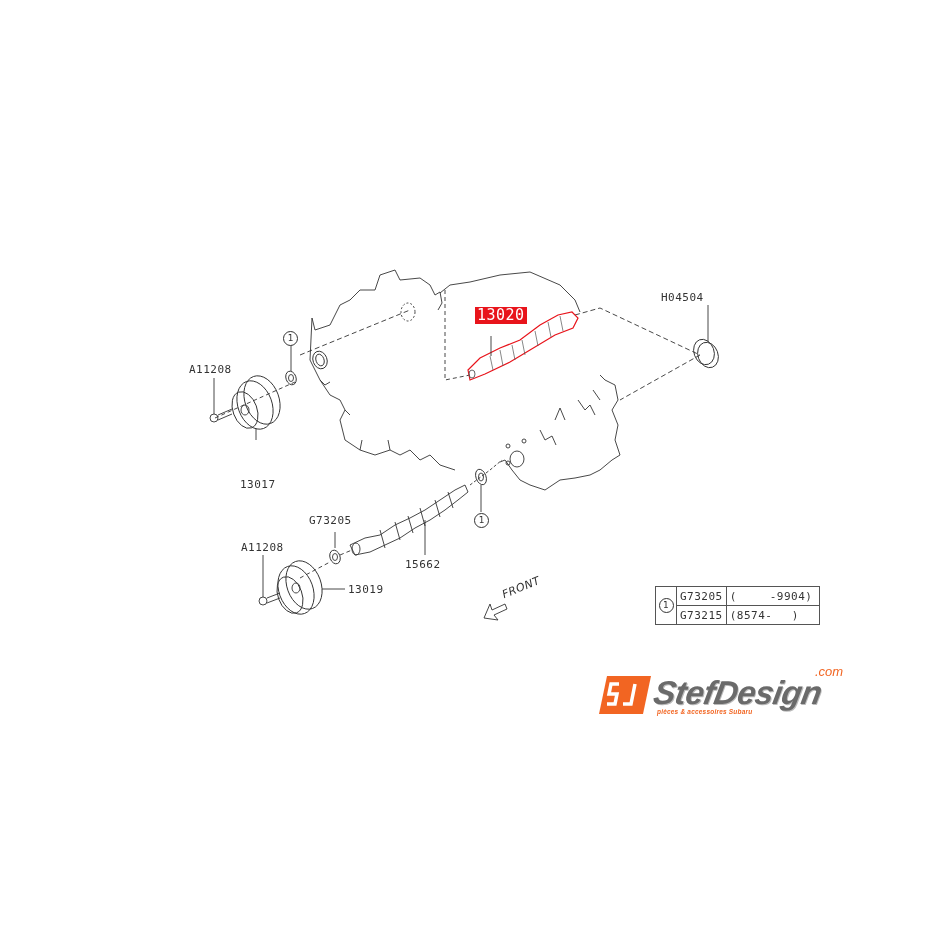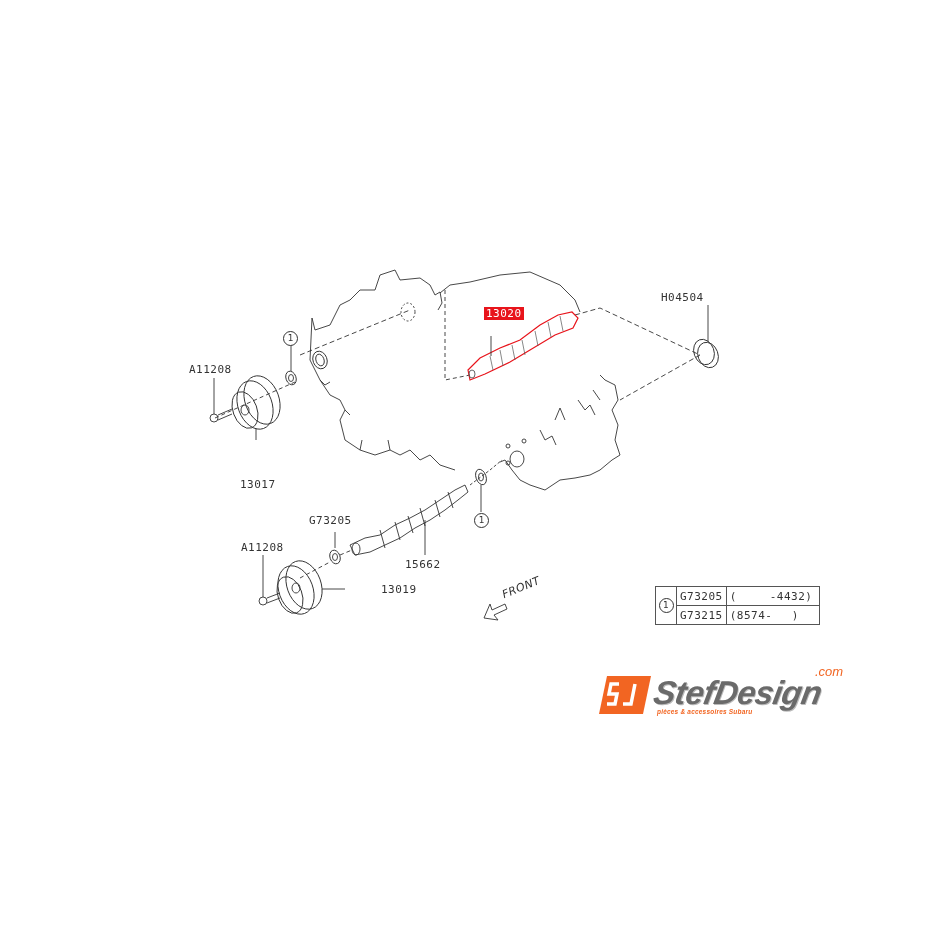--- a/index.html
+++ b/index.html
@@ -1,19 +1,19 @@
 <!DOCTYPE html>
 <html><head>
 <meta charset="utf-8">
 <style>
   html, body { margin: 0; padding: 0; background: #ffffff; }
   body { width: 931px; height: 931px; position: relative; overflow: hidden; font-family: "DejaVu Sans Mono", monospace; }
   #diagram { position: absolute; left: 0; top: 0; width: 931px; height: 931px; }
   .lbl { position: absolute; font-family: "DejaVu Sans Mono", monospace; font-size: 11px; color: #333; letter-spacing: 0.5px; white-space: nowrap; line-height: 1; }
-  .lbl.hl { background: #e8141b; color: #fff; padding: 1px 2px; font-size: 11px; margin-left: 9px; }
+  .lbl.hl { background: #e8141b; color: #fff; padding: 1px 2px; font-size: 15px; }
   .callout { position: absolute; width: 13px; height: 13px; border: 1px solid #333; border-radius: 50%; font-size: 9px; line-height: 13px; text-align: center; color: #333; font-family: "DejaVu Sans", sans-serif; background: #fff; }
   table.ref { position: absolute; left: 655px; top: 586px; border-collapse: collapse; font-family: "DejaVu Sans Mono", monospace; font-size: 11px; color: #333; }
   table.ref td { border: 1px solid #555; padding: 1px 3px; height: 16px; white-space: nowrap; letter-spacing: 0.5px; }
   table.ref td.c { width: 16px; text-align: center; padding: 0 2px; }
   .ref-circ { display: inline-block; width: 13px; height: 13px; border: 1px solid #333; border-radius: 50%; font-size: 9px; line-height: 13px; text-align: center; font-family: "DejaVu Sans", sans-serif; }
   .date-cell { width: 86px; }
   .date-from { display: inline-block; width: 40px; }
   .front { position: absolute; left: 505px; top: 588px; font-family: "DejaVu Sans", sans-serif; font-size: 11px; color: #333; font-style: italic; transform: rotate(-22deg); transform-origin: left bottom; letter-spacing: 0.5px; }
   .logo { position: absolute; left: 597px; top: 670px; width: 260px; height: 50px; }
   .logo-word { position: absolute; left: 57px; top: 4px; font-family: "Liberation Sans", sans-serif; font-weight: bold; font-style: italic; font-size: 33px; color: #6a6a6a; letter-spacing: -0.5px; text-shadow: 1px 1px 0 #bbb; transform: skewX(-10deg); }
@@ -110,34 +110,34 @@
     <path d="M484,618 L490,604 L492,610 L505,604 L507,609 L494,615 L498,620 Z"></path>
   </g>
 </svg>
 
 <span class="lbl hl" style="left:475px;top:307px;">13020</span>
 <span class="lbl" style="left:661px;top:292px;">H04504</span>
 <span class="lbl" style="left:189px;top:364px;">A11208</span>
 <span class="lbl" style="left:240px;top:442px;margin-top:37px;">13017</span>
 <span class="lbl" style="left:309px;top:515px;">G73205</span>
 <span class="lbl" style="left:241px;top:542px;">A11208</span>
-<span class="lbl" style="left:348px;top:584px;margin-left:33px;">13019</span>
+<span class="lbl" style="left:348px;top:584px;">13019</span>
 <span class="lbl" style="left:405px;top:559px;">15662</span>
 
 <span class="callout" style="left:283px;top:331px;">1</span>
 <span class="callout" style="left:474px;top:513px;">1</span>
 
 <span class="front">FRONT</span>
 
 <table class="ref">
   <tbody>
       <tr>
     <td class="c" rowspan="2"><span class="ref-circ">1</span></td>
     <td>G73205</td>
-    <td class="date-cell"><span class="date-from">(</span><span>-4432)</span></td>
+    <td class="date-cell"><span class="date-from">(</span><span>-9904)</span></td>
   </tr>
   <tr>
     <td>G73215</td>
     <td class="date-cell"><span class="date-from" style="width:62px">(8574-</span><span>)</span></td>
   </tr>
 </tbody>
   </table>
 
 <div class="logo">
   <svg width="56" height="42" viewBox="0 0 56 42" style="position:absolute;left:0;top:4px;">

